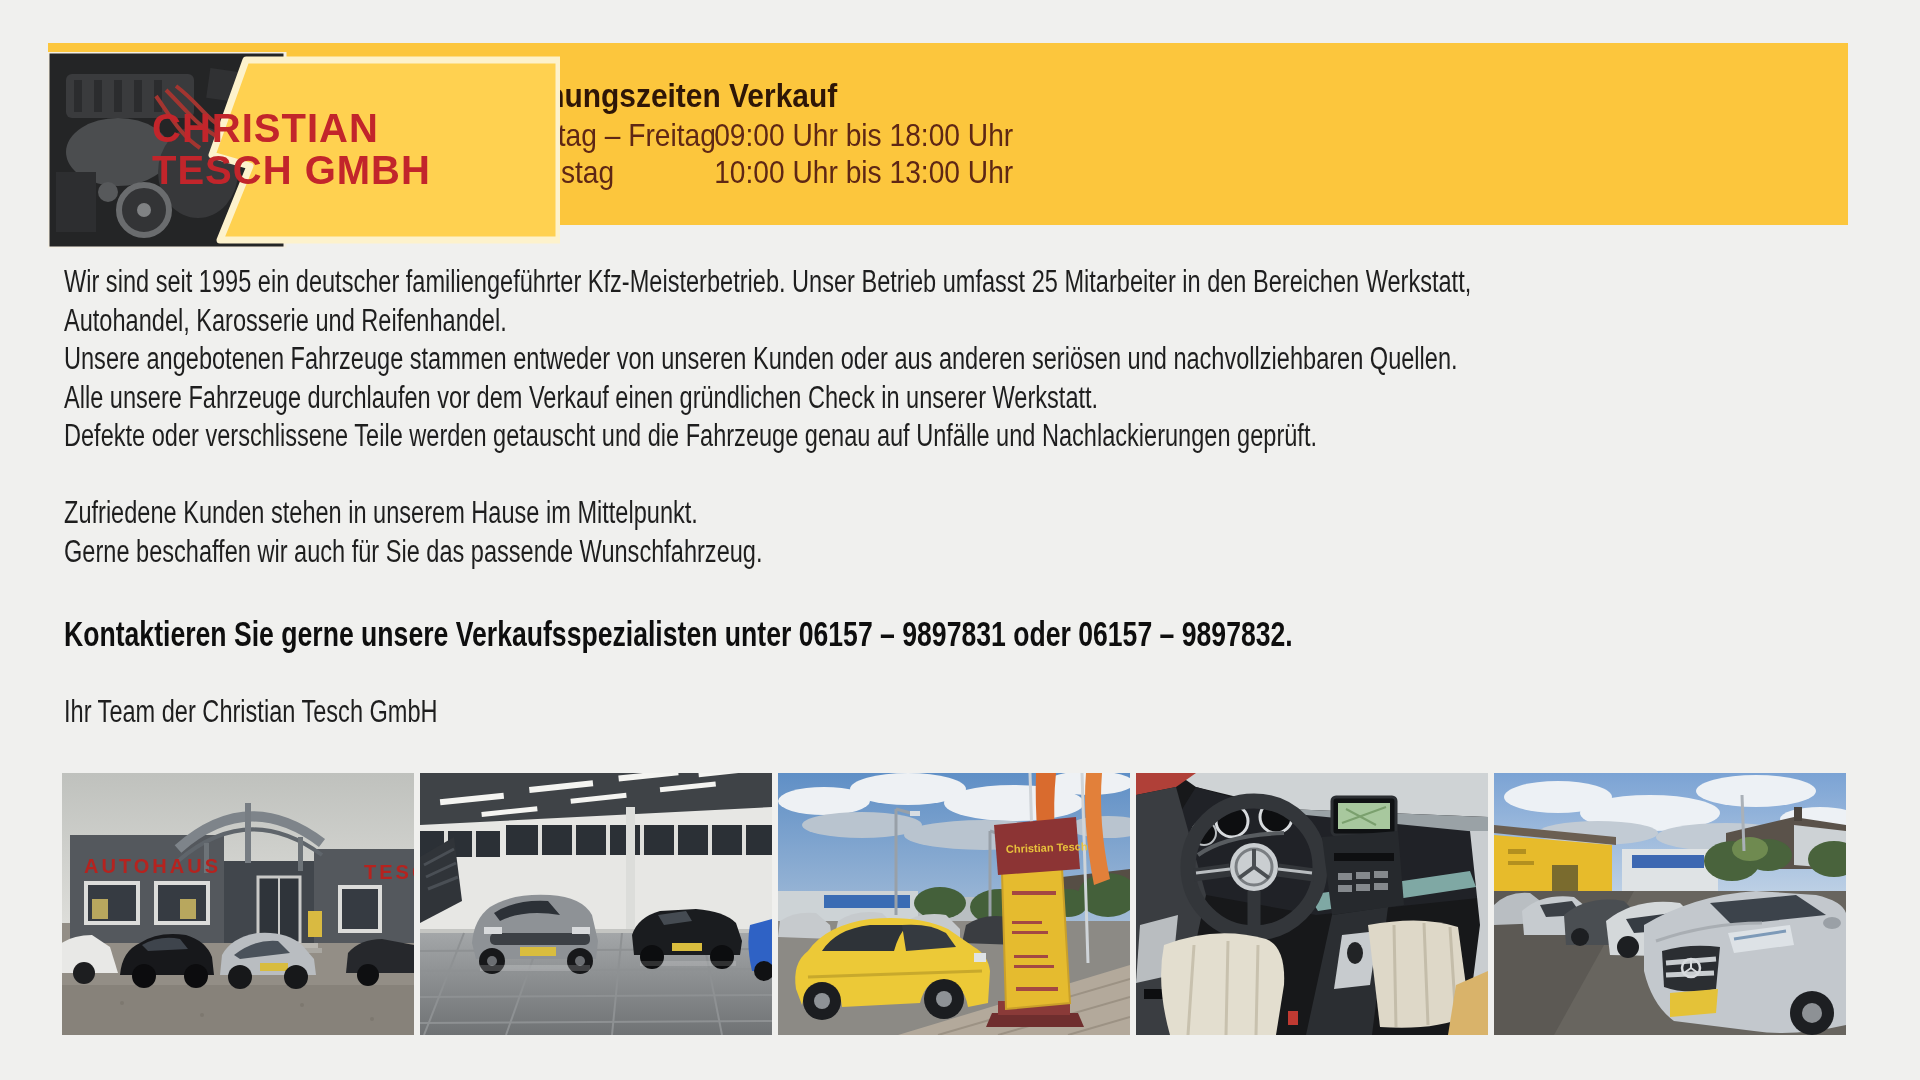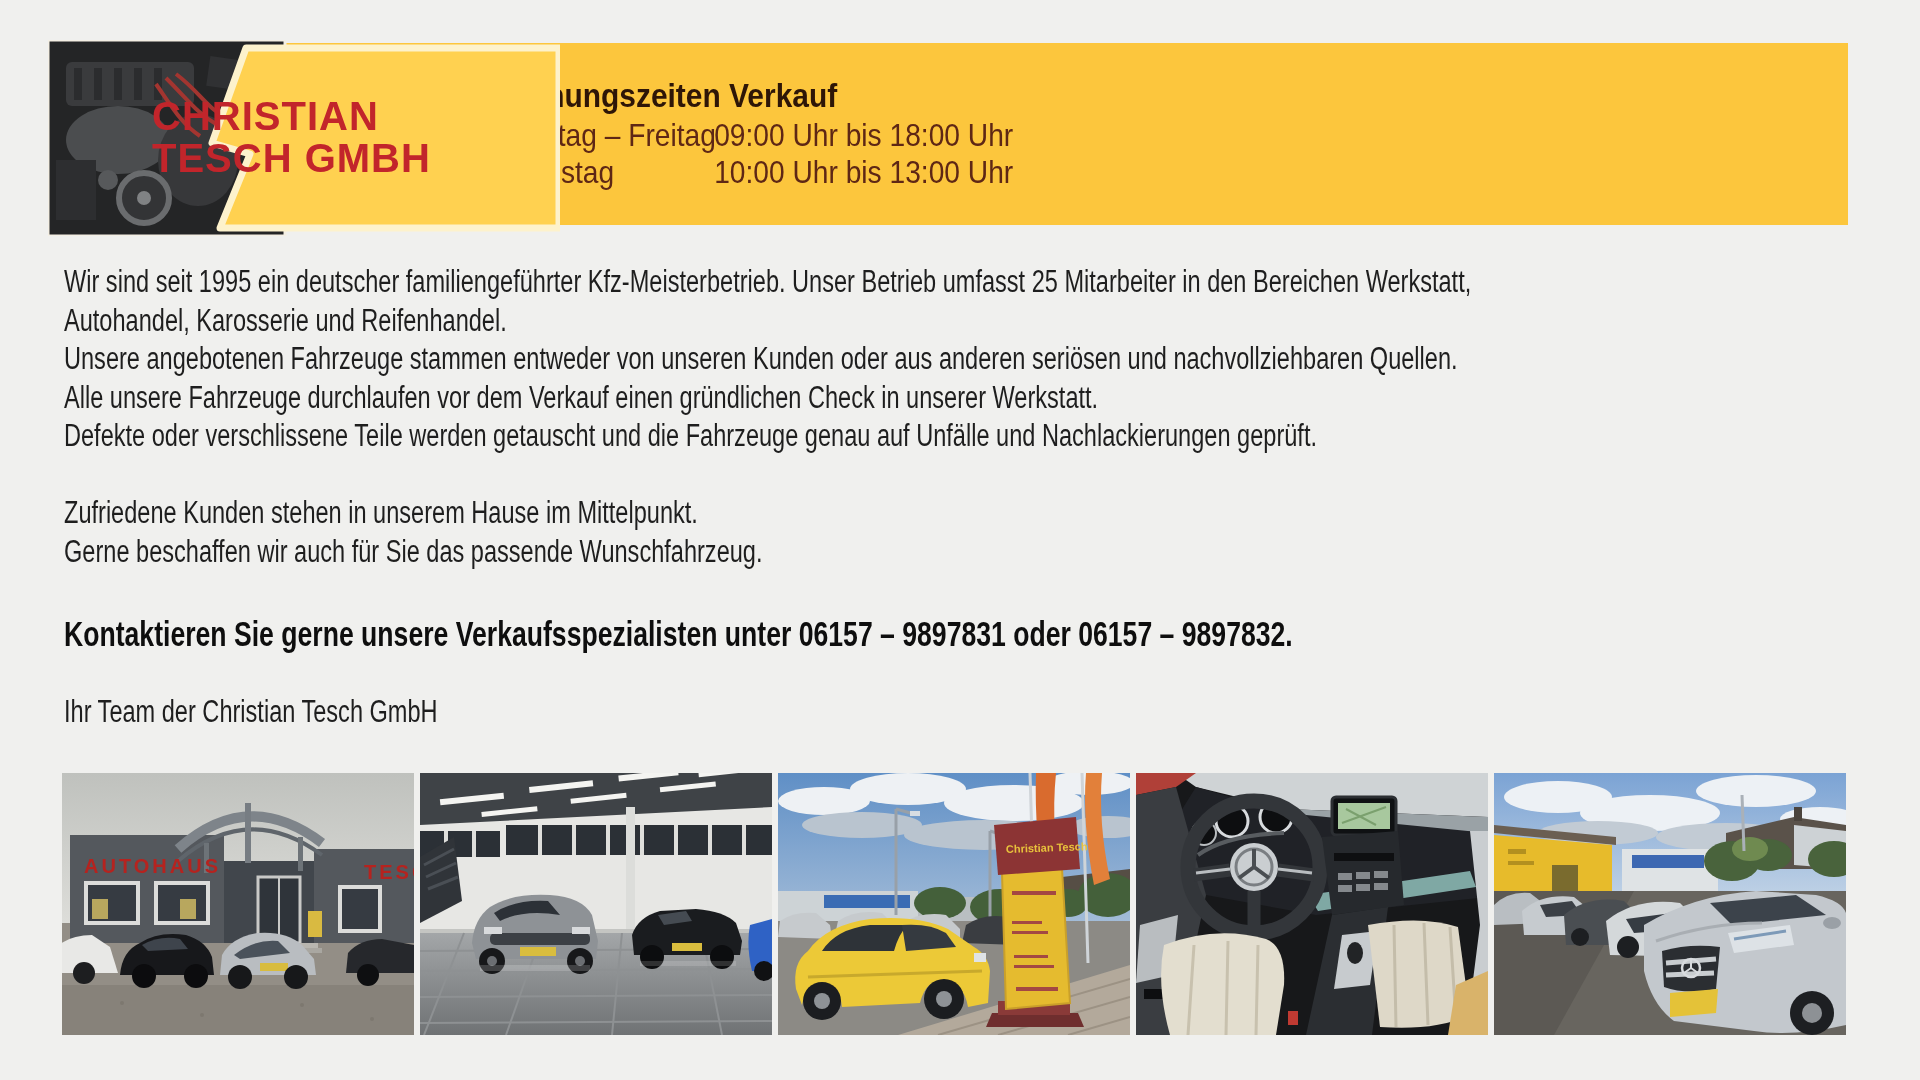--- a/index.html
+++ b/index.html
@@ -4,21 +4,21 @@
 <style>
   html,body{margin:0;padding:0;background:#f0f0ee;}
   .page{position:relative;width:1920px;height:1080px;background:#f0f0ee;overflow:hidden;
         font-family:"Liberation Sans",sans-serif;}
   
   .banner{position:absolute;left:48px;top:43px;width:1800px;height:182px;background:#fcc63d;}
   .hours{position:absolute;left:455px;top:30px;transform:scaleX(0.88);transform-origin:0 0;}
   .hours-title{font-size:34px;font-weight:bold;color:#2e1607;line-height:44px;white-space:nowrap;}
   .hours-row{display:flex;font-size:32px;line-height:37px;color:#5e2715;white-space:nowrap;}
   .hours-label{width:240px;flex:0 0 auto;}
-  .logo{position:absolute;left:48px;top:40px;width:512px;height:196px;}
+  .logo{position:absolute;left:48px;top:52px;width:512px;height:196px;}
   
   .about{position:absolute;left:64px;top:263px;color:#1e1e1e;transform:scaleX(0.76);transform-origin:0 0;}
   .about .line{font-size:31px;line-height:38.5px;white-space:nowrap;}
   .para2{margin-top:38.5px;}
   .contact{margin-top:41px;font-size:35px;line-height:43px;font-weight:bold;color:#0e0e0e;white-space:nowrap;}
   .signoff{margin-top:37px;font-size:31px;line-height:39px;white-space:nowrap;}
   
   .photos{position:absolute;left:62px;top:773px;display:flex;gap:6px;}
   .photo{width:352px;height:262px;overflow:hidden;background:#888;}
   .photo svg{display:block;}

